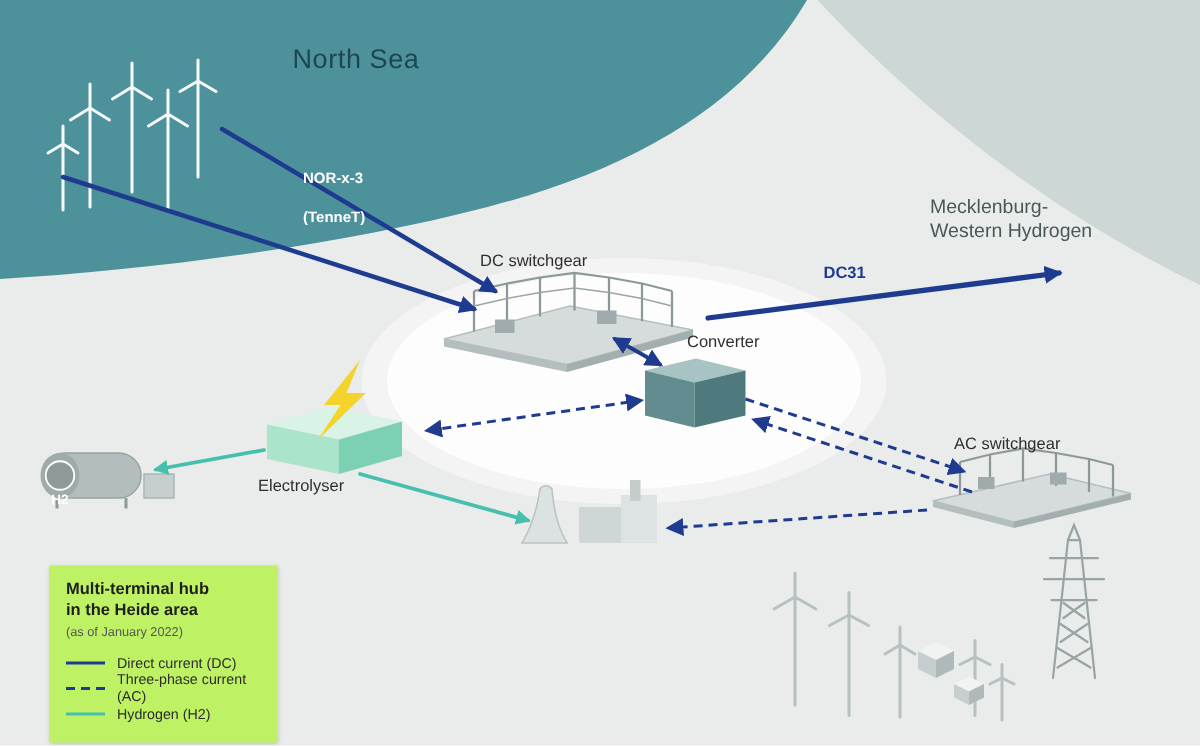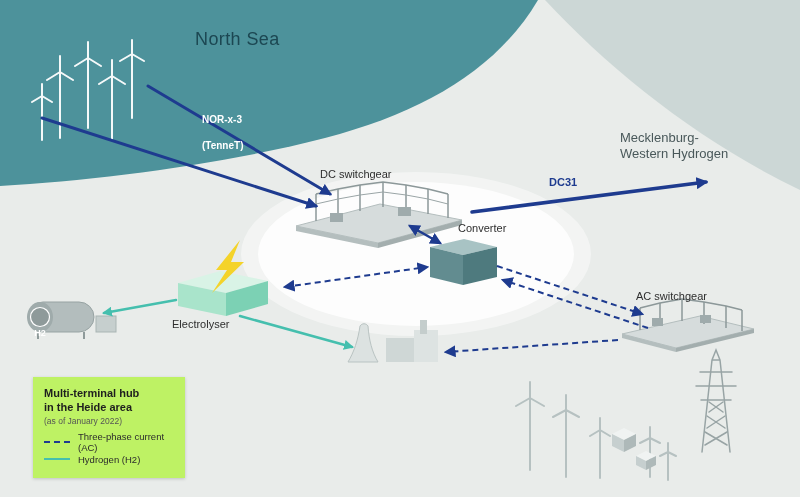--- a/index.html
+++ b/index.html
@@ -178,20 +178,26 @@
   <div class="lbl lbl-comp" style="left:172px;top:318px;">Electrolyser</div>
   <div class="lbl lbl-h2" style="left:30px;top:328px;">H2</div>
 
   <div class="legend">
     <div class="legend-title">Multi-terminal hub
 in the Heide area</div>
     <div class="legend-subtitle">(as of January 2022)</div>
     <div class="legend-rows">
       <div class="legend-row">
         <span class="legend-sample">
+            <span class="sample-line"></span>
+          </span>
+        <span class="legend-label">Direct current (DC)</span>
+      </div>
+      <div class="legend-row">
+        <span class="legend-sample">
             <span class="sample-dashed"></span>
           </span>
         <span class="legend-label">Three-phase current (AC)</span>
       </div>
       <div class="legend-row">
         <span class="legend-sample">
             <span class="sample-h2"></span>
           </span>
         <span class="legend-label">Hydrogen (H2)</span>
       </div>

